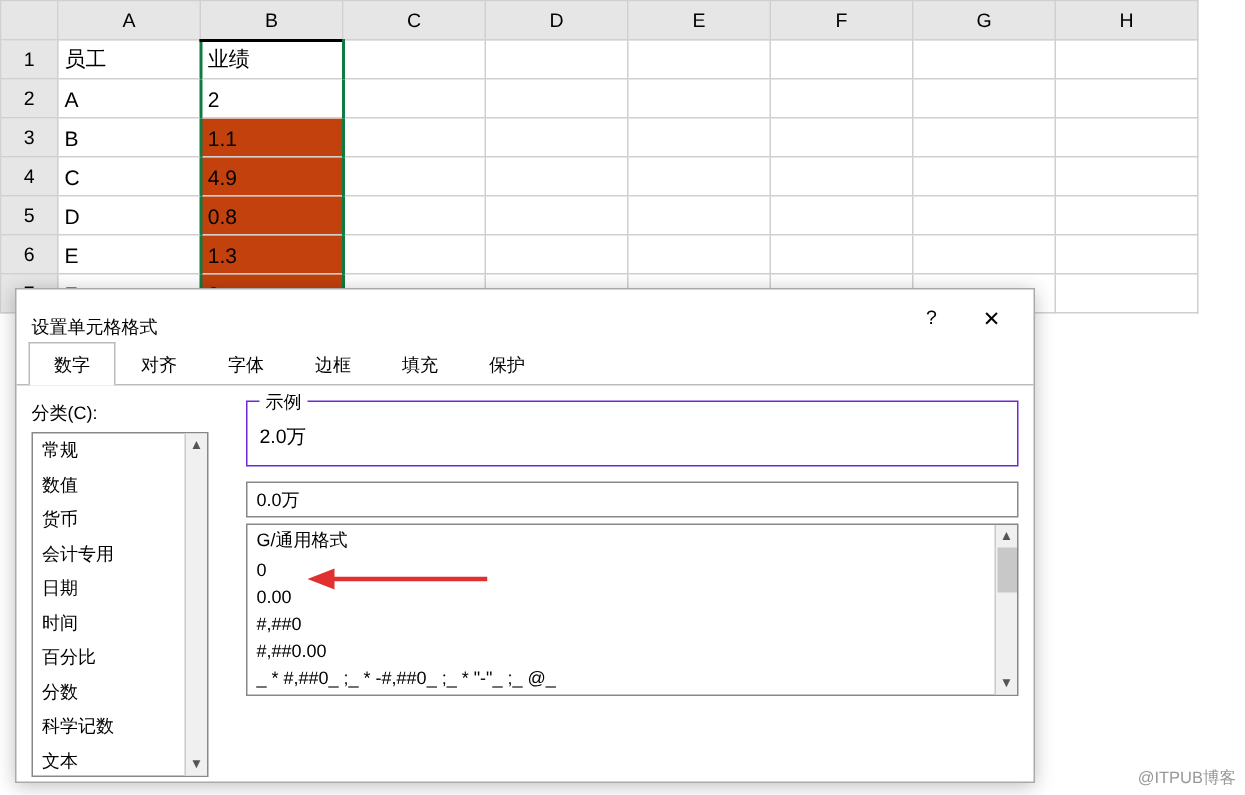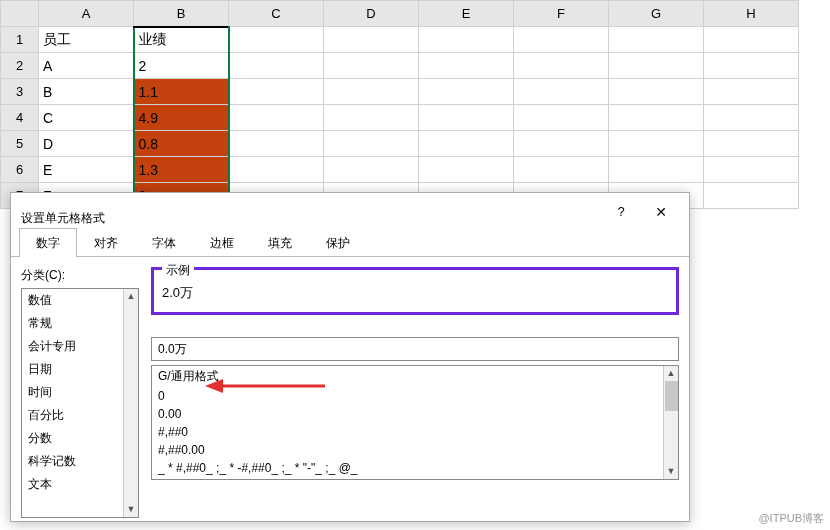--- a/index.html
+++ b/index.html
@@ -23,31 +23,31 @@
   .dlg { position: absolute; left: 10px; top: 192px; width: 680px; height: 330px; background: #fff; border: 1px solid #aaa; box-shadow: 0 2px 12px rgba(0,0,0,0.25); }
   .titlebar { display: flex; align-items: flex-end; height: 34px; padding: 0 8px 0 10px; font-size: 12px; }
   .titlebar .t { flex: 1; }
   .titlebar .btn { width: 40px; text-align: center; font-size: 14px; line-height: 30px; }
   .titlebar .help { font-size: 13px; }
 
   .tabs { display: flex; padding: 0 8px; border-bottom: 1px solid #bbb; height: 30px; }
   .tab { font-size: 12px; padding: 6px 16px 5px; border: 1px solid transparent; border-bottom: none; position: relative; top: 1px; }
   .tab.active { border-color: #bbb; background: #fff; }
 
-  .body { display: flex; padding: 10px 10px 0 10px; gap: 12px; height: calc(100% - 64px); }
+  .body { display: flex; padding: 10px 10px 0 10px; gap: 25px; height: calc(100% - 64px); }
   .catlbl { font-size: 12px; margin-bottom: 4px; }
   .catlist { width: 118px; height: 230px; border: 1px solid #888; position: relative; }
   .catlist .items { overflow: hidden; height: 100%; }
   .catlist .item { font-size: 12px; padding: 3px 6px; }
   .catlist .scroll { position: absolute; right: 0; top: 0; width: 15px; height: 100%; background: #f0f0f0; border-left: 1px solid #ccc; }
   .catlist .scroll .up, .catlist .scroll .dn { height: 15px; text-align: center; font-size: 9px; line-height: 15px; color: #555; }
 
   .right { flex: 1; }
   .grp-lbl { font-size: 12px; margin-bottom: 4px; }
-  .sample { border: 3px solid #6d28d9; padding: 14px 8px 10px 8px; font-size: 13px; position: relative; margin-bottom: 22px; }
+  .sample { border: 1px solid #6d28d9; padding: 14px 8px 10px 8px; font-size: 13px; position: relative; margin-bottom: 10px; }
   .sample .lg { position: absolute; top: -8px; left: 8px; background: #fff; padding: 0 4px; font-size: 12px; }
   .typeinput { width: 100%; height: 24px; border: 1px solid #888; font-size: 12px; padding: 2px 6px; margin-bottom: 4px; }
   .fmtlist { border: 1px solid #888; height: 115px; position: relative; }
   .fmtlist .items { overflow: hidden; height: 100%; }
   .fmtlist .fi { font-size: 12px; padding: 2px 6px; white-space: pre; }
   .fmtlist .scroll { position: absolute; right: 0; top: 0; width: 15px; height: 100%; background: #f0f0f0; border-left: 1px solid #ccc; }
   .fmtlist .scroll .up, .fmtlist .scroll .dn { height: 15px; text-align: center; font-size: 9px; line-height: 15px; color: #555; }
   .fmtlist .scroll .thumb { position: absolute; top: 15px; left: 1px; width: 13px; height: 30px; background: #c8c8c8; }
 
   
@@ -165,22 +165,23 @@
     <div class="tab">字体</div>
     <div class="tab">边框</div>
     <div class="tab">填充</div>
     <div class="tab">保护</div>
   </div>
   <div class="body">
     <div>
       <div class="catlbl">分类(C):</div>
       <div class="catlist">
         <div class="items">
+          <div class="item">常规</div>
           <div class="item">数值</div>
-          <div class="item">常规</div>
+          <div class="item">货币</div>
           <div class="item">会计专用</div>
           <div class="item">日期</div>
           <div class="item">时间</div>
           <div class="item">百分比</div>
           <div class="item">分数</div>
           <div class="item">科学记数</div>
           <div class="item">文本</div>
 
         </div>
         <div class="scroll">

